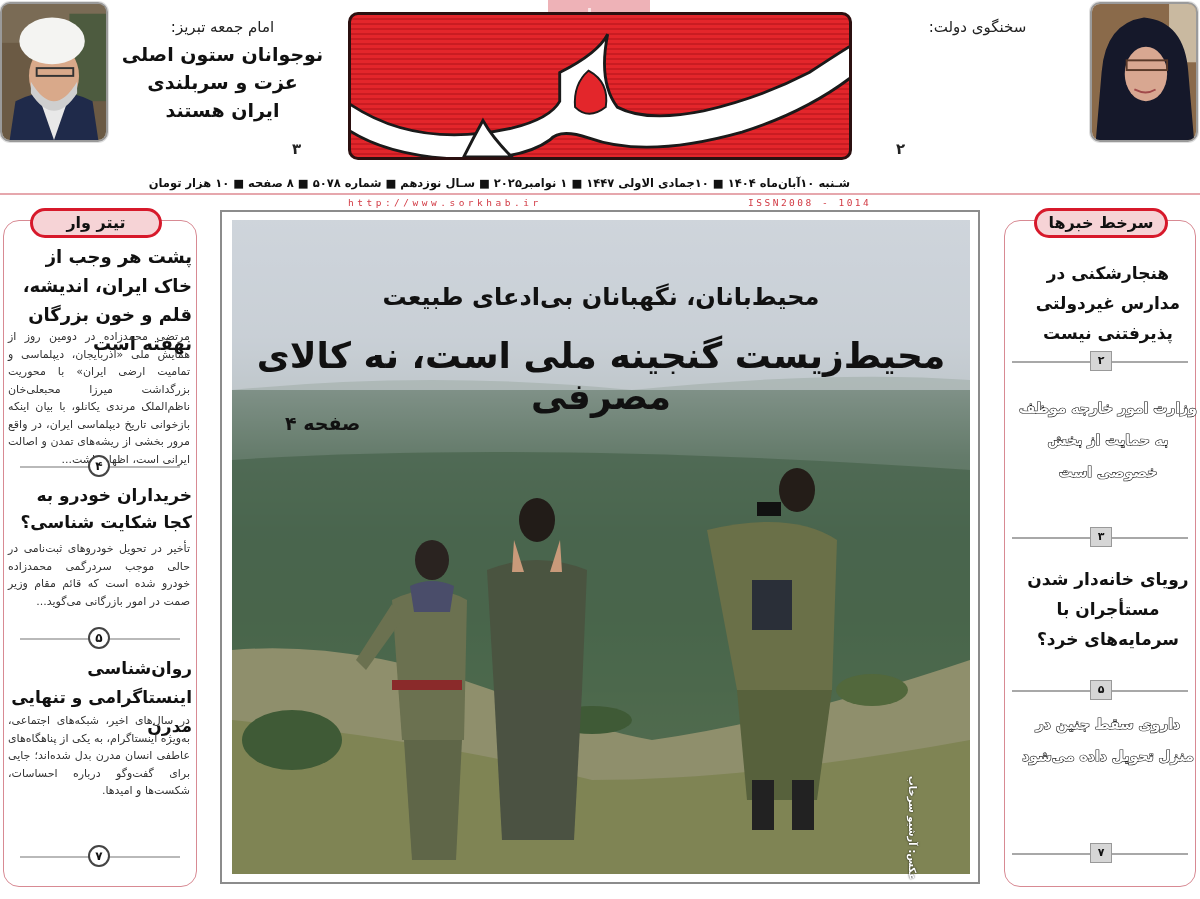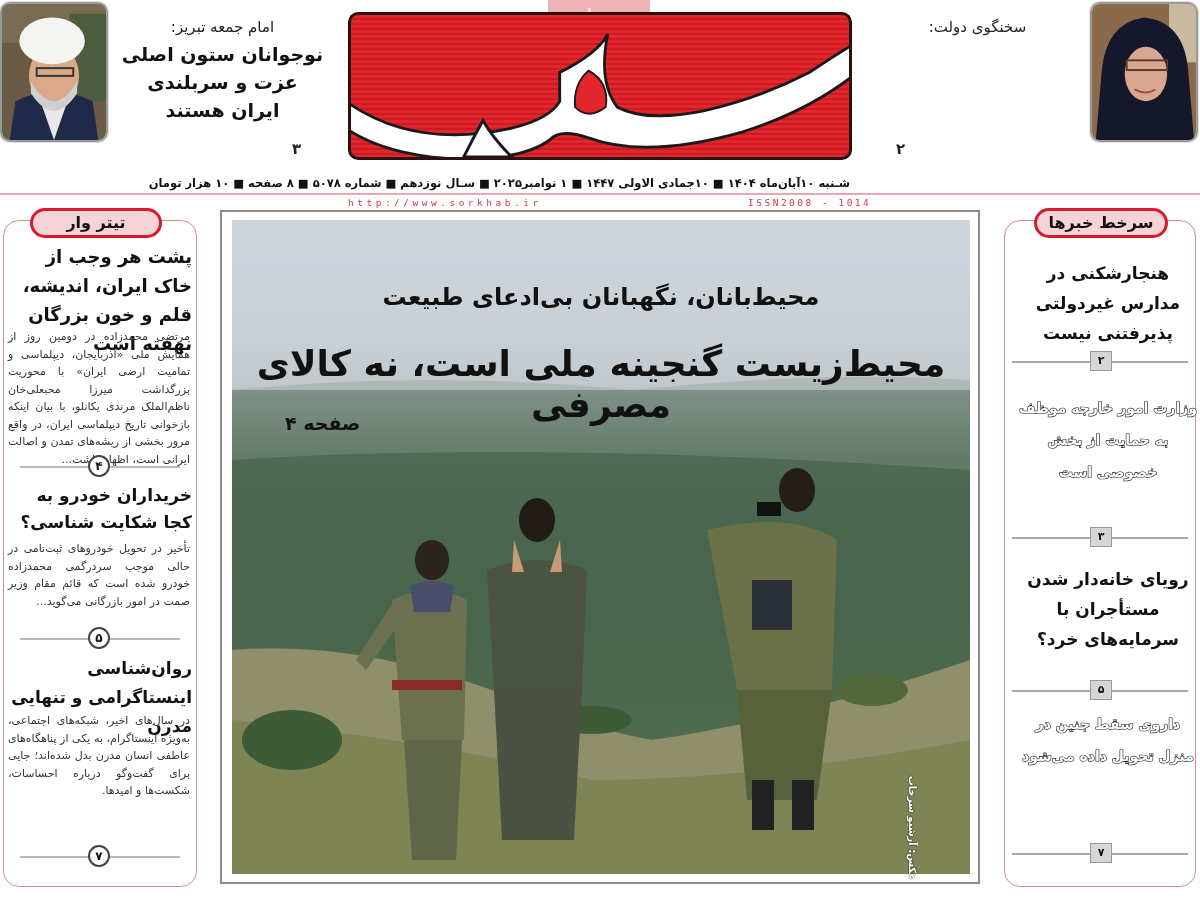--- a/index.html
+++ b/index.html
@@ -92,21 +92,21 @@
   .photo-frame {
     position: absolute; left: 220px; top: 210px; width: 760px; height: 674px;
     border: 2px solid #8c8c8c; background: #fff;
   }
   .photo {
     position: absolute; left: 232px; top: 220px; width: 738px; height: 654px; overflow: hidden;
     background: linear-gradient(180deg, #c9d0d8 0%, #bcc4cc 18%, #a9b3b6 26%, #6f8478 36%, #4e6a54 48%, #4a6a4a 60%, #5c7b4e 72%, #7a8a5a 84%, #8a8a60 100%);
   }
   .photo svg { position:absolute; left:0; top:0; width:100%; height:100%; }
   .photo-kicker { position: absolute; left: 232px; top: 283px; width: 738px; text-align: center; font-size: 24px; font-weight: bold; color: #111; direction: rtl; }
-  .photo-headline { position: absolute; left: 232px; top: 343px; width: 738px; text-align: center; font-size: 36px; font-weight: bold; color: #111; direction: rtl; letter-spacing: -0.5px; }
+  .photo-headline { position: absolute; left: 232px; top: 335px; width: 738px; text-align: center; font-size: 36px; font-weight: bold; color: #111; direction: rtl; letter-spacing: -0.5px; }
   .photo-page { position: absolute; left: 285px; top: 412px; font-size: 19px; font-weight: bold; color: #111; direction: rtl; }
   .photo-credit {
     position: absolute; left: 918px; top: 780px; width: 100px; height: 14px;
     transform: rotate(90deg); transform-origin: 0 0;
     font-size: 10px; font-weight: bold; color: #fff; direction: rtl; white-space: nowrap;
     text-shadow: 0 0 2px #000;
   }
 </style>
 </head>
 <body>

